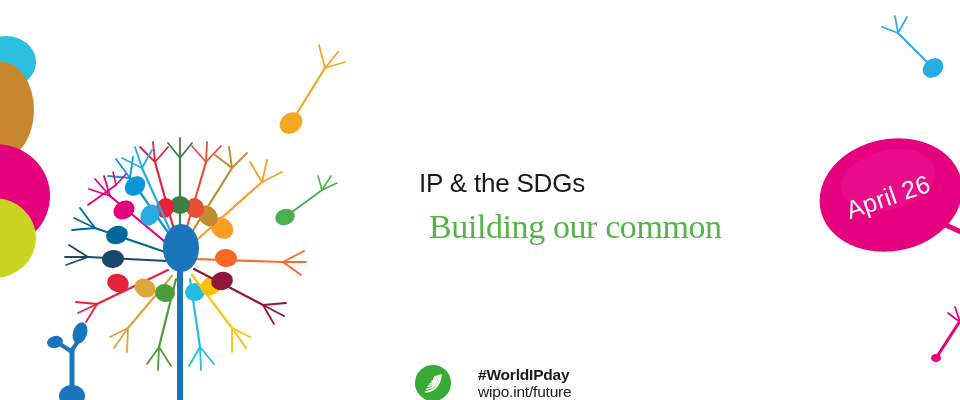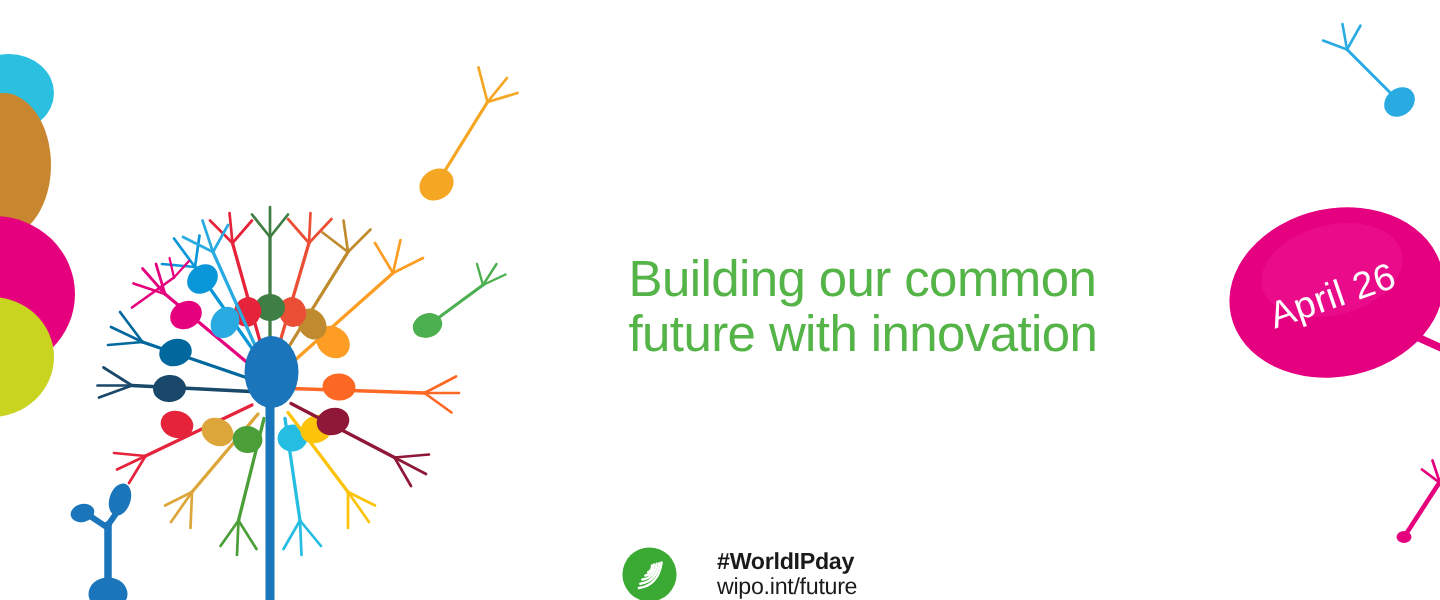--- a/index.html
+++ b/index.html
@@ -33,27 +33,27 @@
     font-family: "Liberation Sans", sans-serif;
     font-size: 26px;
     line-height: 30px;
     color: #1a1a1a;
     letter-spacing: -0.2px;
     margin: 0 0 2px 0;
     font-weight: 400;
     white-space: nowrap;
   }
   .headline {
-    font-family: Liberation Sans, sans-serif;
+    font-family: Liberation Serif, serif;
     font-size: 34px;
     line-height: 37px;
     color: #55b447;
     font-weight: 400;
     letter-spacing: -0.4px;
-    margin: 0;
+    margin: 10px;
   }
   .headline .ln { display: block; white-space: nowrap; }
 
   .footer-lockup {
     position: absolute;
     left: 414px;
     top: 364px;
     display: flex;
     align-items: center;
     gap: 26px;
@@ -303,23 +303,23 @@
 
     <g>
       <line x1="930" y1="218" x2="1005" y2="252" stroke="#e4007f" stroke-width="5" stroke-linecap="round"></line>
       <ellipse cx="891" cy="195" rx="72" ry="56" fill="#e4007f" transform="rotate(-12 891 195)"></ellipse>
       <ellipse cx="888" cy="180" rx="48" ry="30" fill="#f0189a" opacity="0.45" transform="rotate(-14 888 180)"></ellipse>
       <text class="date-badge-text" x="891" y="205" text-anchor="middle" transform="rotate(-19 891 205)">April 26</text>
     </g>
   </svg>
 
   <div class="text-block">
+    <p class="eyebrow">IP &amp; the SDGs</p>
     <h1 class="headline">
       <span class="ln">Building our common</span>
-      <span class="ln">future with innovation</span>
     </h1>
   </div>
 
   <div class="footer-lockup">
     <svg class="wipo-mark" viewBox="0 0 40 40" xmlns="http://www.w3.org/2000/svg">
       <circle cx="20" cy="20" r="19" fill="#3aaa35"></circle>
       <g fill="none" stroke="#ffffff" stroke-width="1.7" stroke-linecap="round">
         <path d="M12.5 29.5 C 20 28.5, 27 23.5, 28.5 11.5"></path>
         <path d="M13.5 26.5 C 20 25.5, 25.5 21.5, 26.8 12"></path>
         <path d="M15 23.5 C 20 22.8, 24 19.5, 25 12.5"></path>

